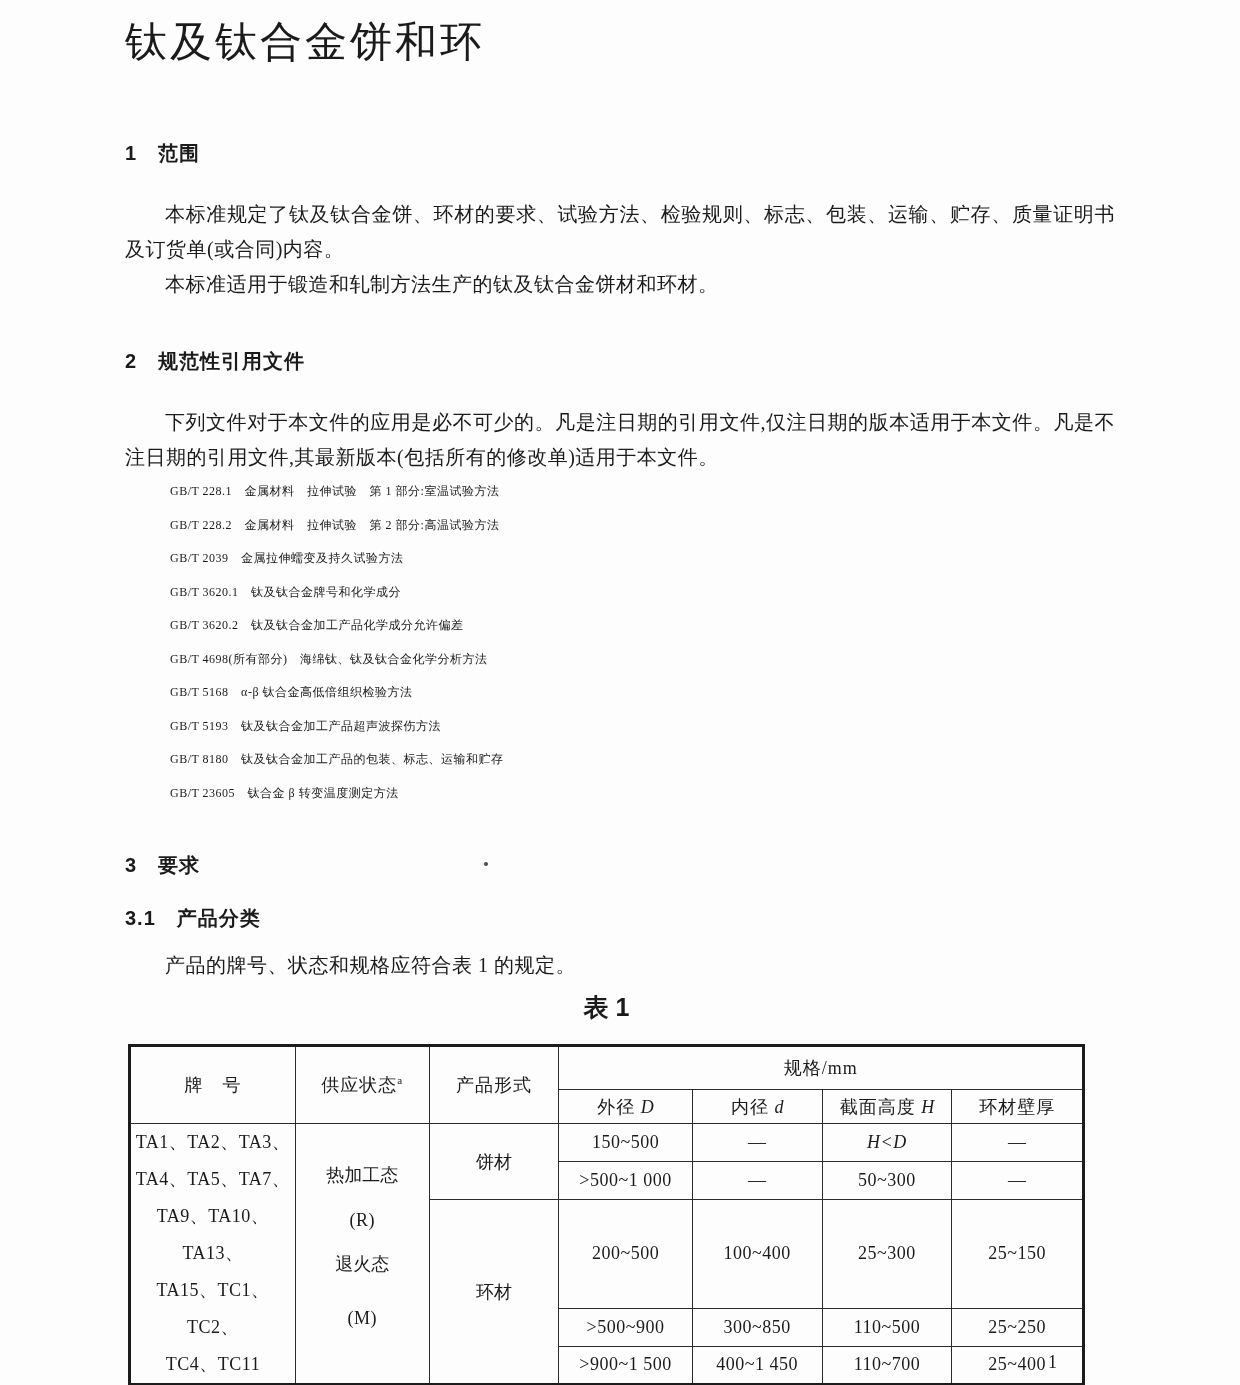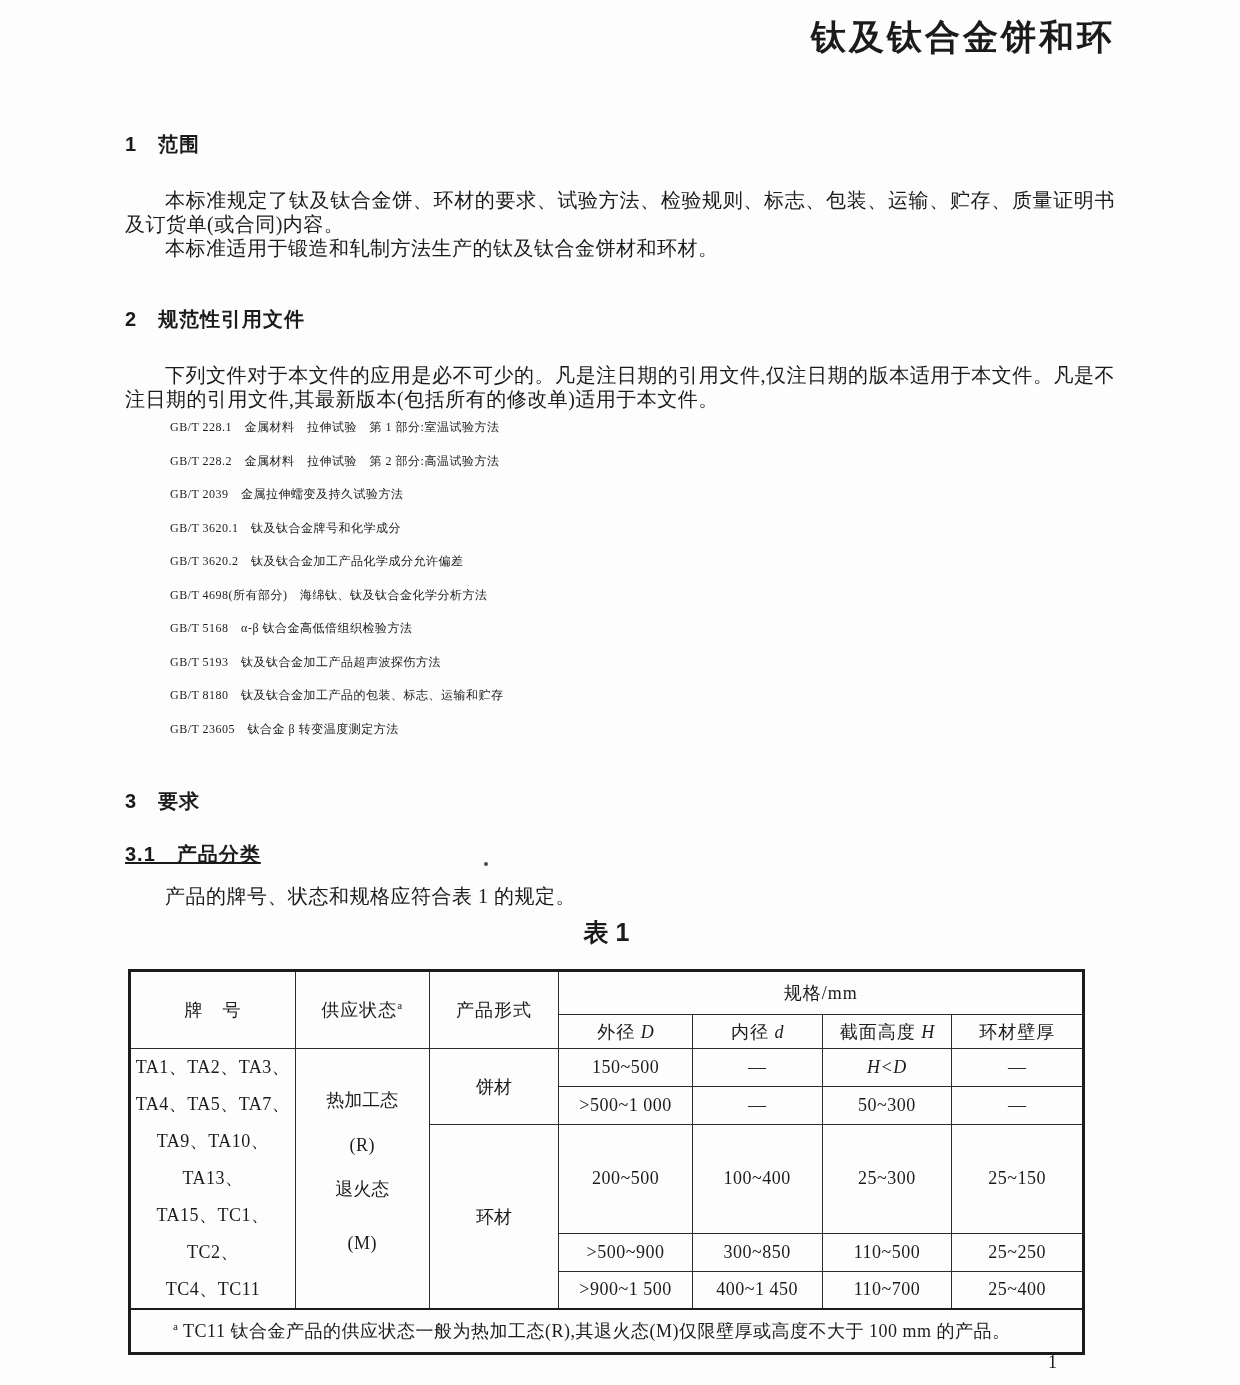--- a/index.html
+++ b/index.html
@@ -10,42 +10,42 @@
     height: 1385px;
     margin: 0 auto;
     background: #fdfdfd;
     color: #1b1b1b;
     font-family: "Liberation Serif", "DejaVu Serif", serif;
     overflow: hidden;
   }
   .content { padding: 12px 125px 0 125px; }
 
   .doc-title {
-    text-align: right;
+    text-align: left;
     font-family: "Liberation Sans", "DejaVu Sans", sans-serif;
-    font-weight: 700;
-    font-size: 35px;
+    font-weight: 400;
+    font-size: 42px;
     letter-spacing: 3px;
     padding-top: 2px;
   }
 
   .sec-heading {
     font-family: "Liberation Sans", "DejaVu Sans", sans-serif;
     font-weight: 700;
     font-size: 20px;
     letter-spacing: 1px;
   }
   .h-sec1 { margin-top: 70px; }
   .h-sec2 { margin-top: 46px; }
   .h-sec3 { margin-top: 42px; }
-  .h-sec31 { margin-top: 26px; text-decoration: underline; }
+  .h-sec31 { margin-top: 26px; }
 
   .para {
     font-size: 20px;
-    line-height: 24px;
+    line-height: 35px;
     text-align: justify;
     text-indent: 2em;
     letter-spacing: 0.5px;
   }
   .para-first { margin-top: 30px; }
   .para-31 { margin-top: 16px; }
 
   .ref-list { margin-top: 0; }
   .ref-item {
     font-size: 12px;

